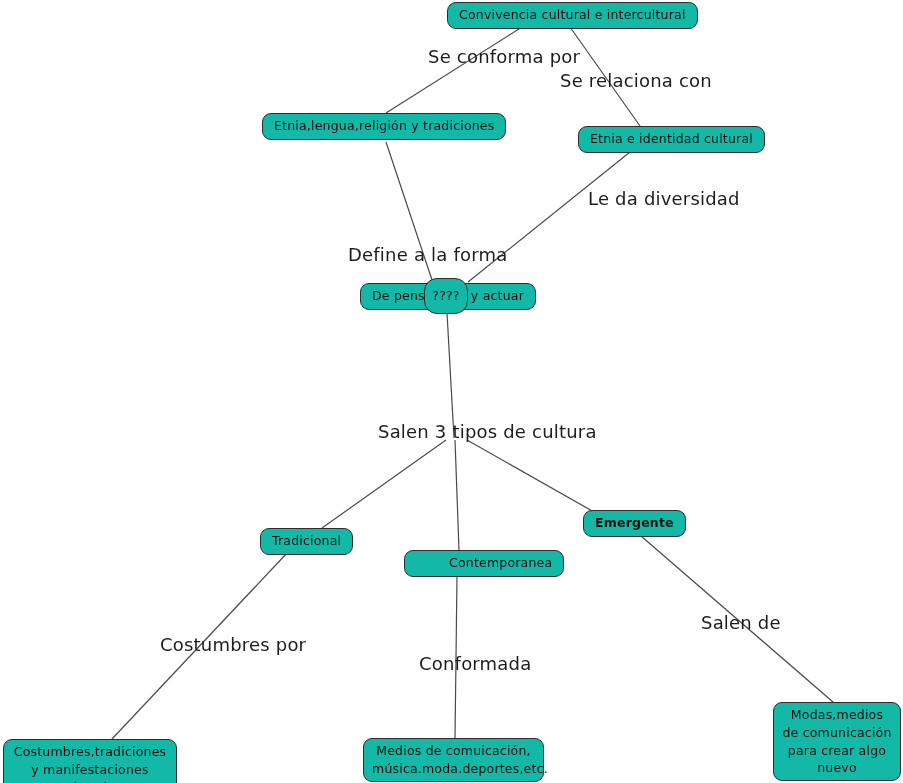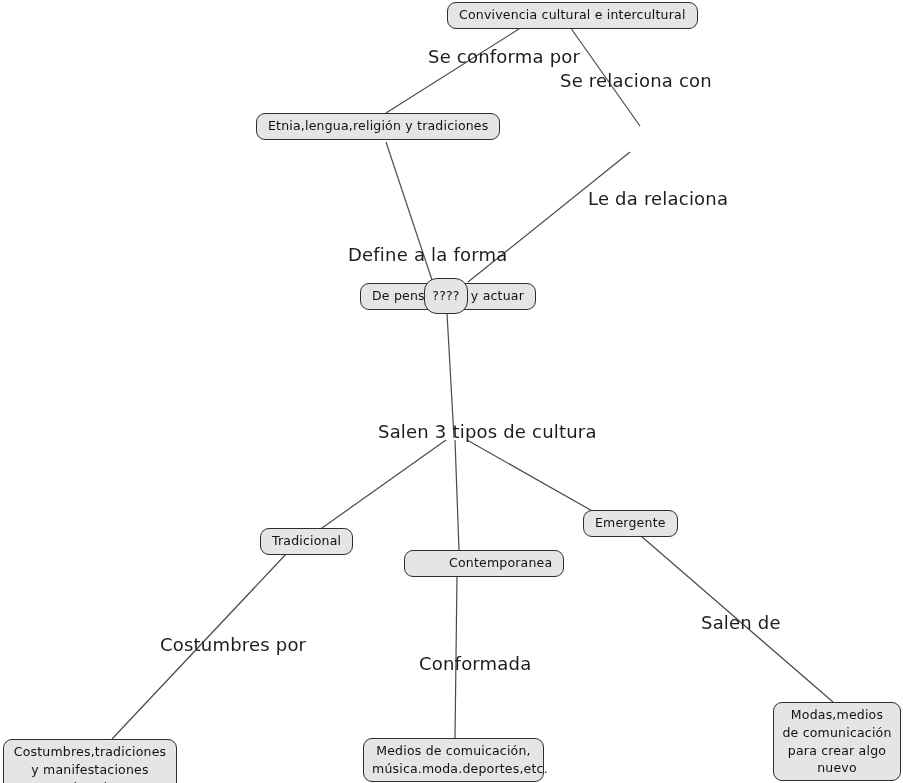--- a/index.html
+++ b/index.html
@@ -8,41 +8,41 @@
     font-family:"DejaVu Sans","Liberation Sans",sans-serif; overflow:hidden;
   }
   svg.wires { position:absolute; left:0; top:0; width:903px; height:783px; z-index:1; }
   svg.wires line { stroke:#4a4a4a; stroke-width:1.2; }
   .label {
     position:absolute; z-index:2; font-size:18px; color:#1d1d1d;
     white-space:nowrap; letter-spacing:0.2px;
   }
   .node {
     position:absolute; z-index:3; box-sizing:border-box;
-    background:#e5e5e5; border:1.4px solid #2e2e2e; border-radius:9px;
+    background:#14b8a6; border:1.4px solid #2e2e2e; border-radius:9px;
     padding:3px 11px; font-size:12.5px; color:#111; line-height:1.5;
     white-space:nowrap; letter-spacing:0.2px;
   }
   .node.multi { white-space:normal; text-align:center; padding:3px 8px; line-height:1.42; }
   .node.center-node {
     width:176px; display:flex; justify-content:space-between; align-items:center;
   }
   .node.qbox {
     z-index:4; width:44px; height:36px; border-radius:13px; padding:0;
     display:flex; align-items:center; justify-content:center;
   }
   
   .pos-root          { left:447px; top:2px; }
-  .pos-etnia-lengua  { left:256px; top:113px; }
+  .pos-etnia-lengua  { left:262px; top:113px; }
   .pos-etnia-ident   { left:578px; top:126px; }
   .pos-center        { left:360px; top:283px; }
   .pos-qbox          { left:424px; top:278px; }
   .pos-tradicional   { left:260px; top:528px; }
   .pos-contemporanea { left:404px; top:550px;padding-left:44px; }
-  .pos-emergente     { left:583px; top:510px; }
+  .pos-emergente     { left:583px; top:510px;font-weight:bold; }
   .pos-costumbres    { left:3px;   top:739px; width:174px; }
   .pos-medios        { left:363px; top:738px; width:181px; }
   .pos-modas         { left:773px; top:702px; width:128px; }
   
   .pos-lbl-conforma   { left:428px; top:46px; }
   .pos-lbl-relaciona  { left:560px; top:70px; }
   .pos-lbl-define     { left:348px; top:204px;margin-top:40px; }
   .pos-lbl-diversidad { left:588px; top:188px; }
   .pos-lbl-salen      { left:378px; top:421px;text-align:center; }
   .pos-lbl-compuesta  { left:160px; top:634px; }
@@ -64,30 +64,31 @@
     <line x1="455" y1="440" x2="459" y2="550"></line>
     <line x1="467" y1="440" x2="594" y2="512"></line>
     <line x1="288" y1="552" x2="112" y2="739"></line>
     <line x1="457" y1="576" x2="455" y2="738"></line>
     <line x1="641" y1="536" x2="833" y2="702"></line>
   </svg>
 
   <div class="label pos-lbl-conforma">Se conforma por</div>
   <div class="label pos-lbl-relaciona">Se relaciona con</div>
   <div class="label pos-lbl-define">Define a la forma</div>
-  <div class="label pos-lbl-diversidad">Le da relaciona</div>
+  <div class="label pos-lbl-diversidad">Le da diversidad</div>
   <div class="label pos-lbl-salen">Salen 3 tipos de cultura</div>
   <div class="label pos-lbl-compuesta">Costumbres por</div>
   <div class="label pos-lbl-conformada">Conformada</div>
   <div class="label pos-lbl-surge">Salen de</div>
 
   <div class="node pos-root">Convivencia cultural e intercultural</div>
 
   <div class="node pos-etnia-lengua">Etnia,lengua,religión y tradiciones</div>
 
+  <div class="node pos-etnia-ident">Etnia e identidad cultural</div>
 
   <div class="node center-node pos-center">
     <span>De pensa</span>
     <span>r y actuar</span>
   </div>
   <div class="node qbox pos-qbox">????</div>
 
   <div class="node pos-tradicional">Tradicional</div>
 
   <div class="node pos-contemporanea">Contemporanea</div>

